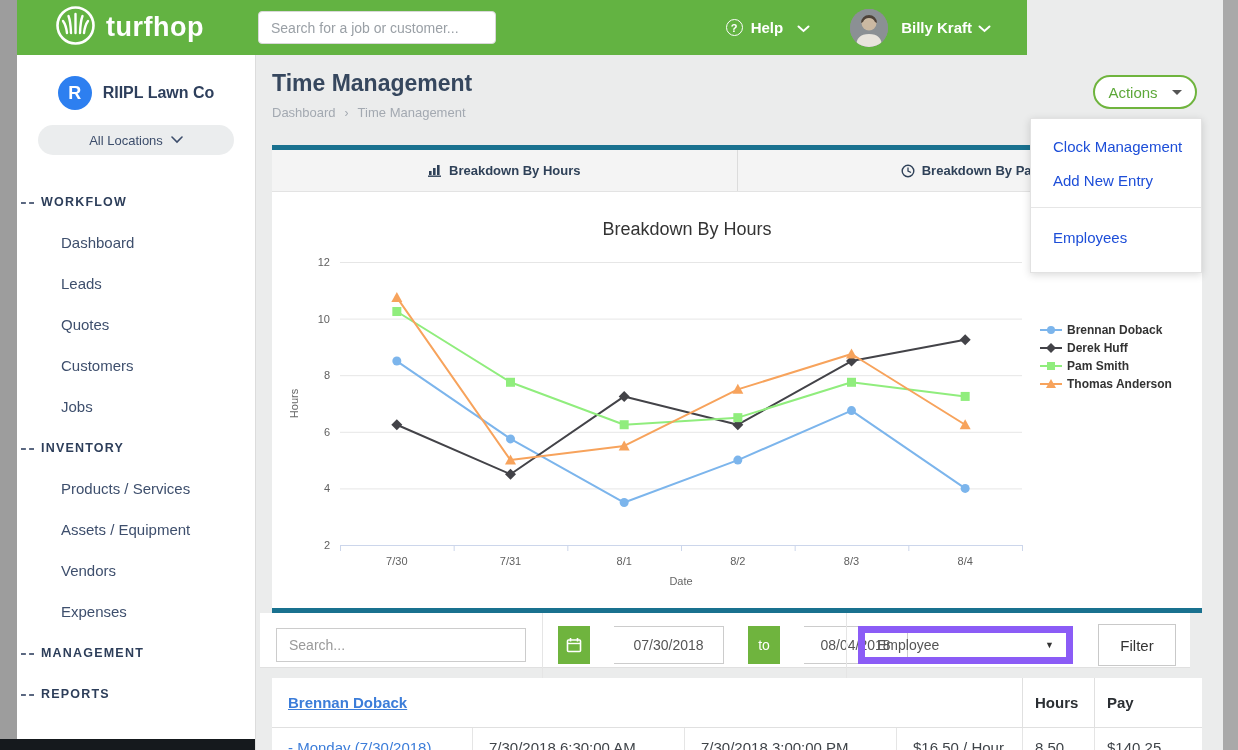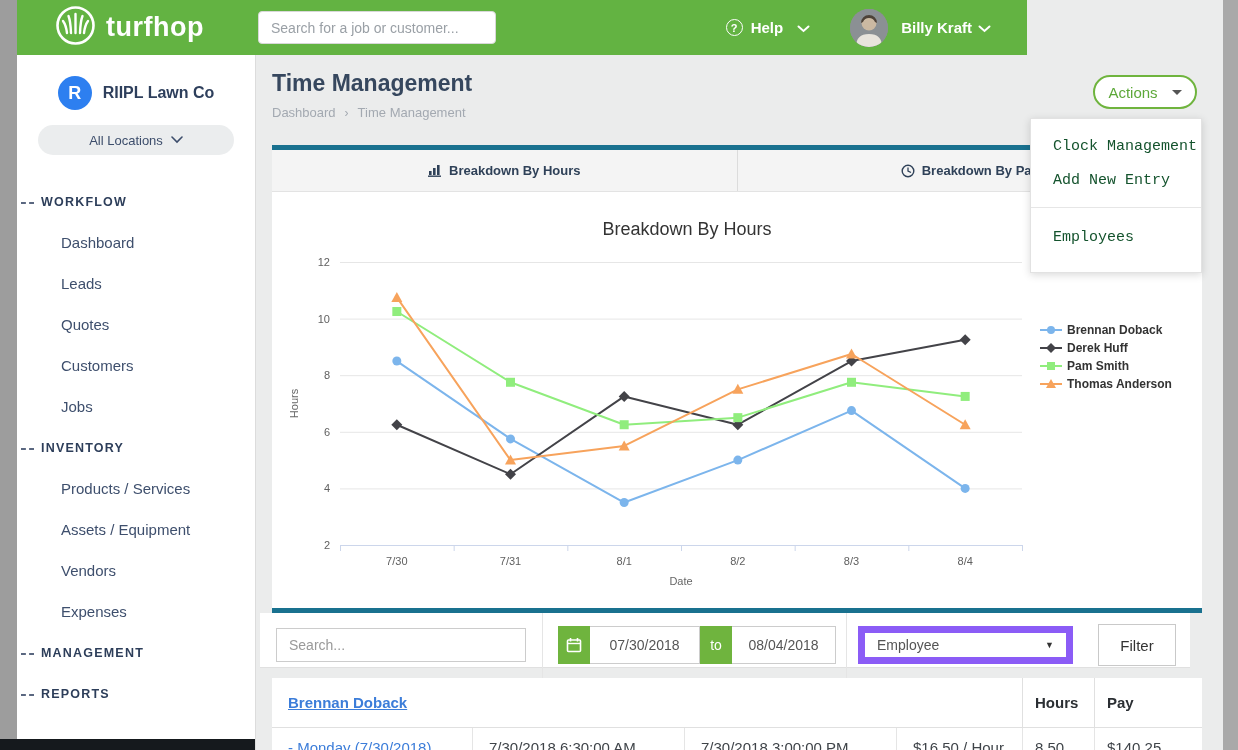--- a/index.html
+++ b/index.html
@@ -42,42 +42,42 @@
   
   .content { position:absolute; left:256px; top:55px; right:15px; bottom:0; background:#ebecec; }
   .page-title { position:absolute; left:16px; top:15px; font-size:23px; font-weight:bold; color:#36475e; }
   .breadcrumb { position:absolute; left:16px; top:50px; font-size:13px; color:#a3a9b1; display:flex; gap:9px; align-items:center; }
   .crumb { cursor:pointer; }
   .crumb-sep { font-size:12px; }
 
   .actions-btn { position:absolute; left:837px; top:20px; width:104px; height:34px; background:#fff; border:2px solid var(--cgreen,#6fb43e); border-radius:18px; display:flex; align-items:center; justify-content:center; gap:14px; color:#5da839; font-size:15px; cursor:pointer; z-index:51; }
   .caret-down { width:0; height:0; border-left:5px solid transparent; border-right:5px solid transparent; border-top:5px solid #555; }
   .dropdown { position:absolute; left:774px; top:63px; width:172px; background:#fff; border:1px solid #e2e2e2; box-shadow:0 2px 8px rgba(0,0,0,.15); z-index:50; padding:10px 0 18px; }
-  .dropdown-item { height:34px; display:flex; align-items:center; padding-left:22px; font-size:15px; color:#14532d; cursor:pointer;font-family:Liberation Mono, monospace; }
+  .dropdown-item { height:34px; display:flex; align-items:center; padding-left:22px; font-size:15px; color:#1d4ed8; cursor:pointer; }
   .dropdown-divider { border-top:1px solid #e6e6e6; margin:10px 0 12px; }
 
   .teal-bar { position:absolute; left:16px; width:930px; height:5px; background:var(--teal,#19718f); }
   .teal-tabs { top:90px; }
   .teal-filter { top:553px; }
 
   .tabs { position:absolute; left:16px; top:95px; width:930px; height:42px; display:flex; background:#f4f4f4; border-bottom:1px solid #e3e3e3; }
   .tab { flex:1; display:flex; align-items:center; justify-content:center; gap:7px; font-size:13px; font-weight:bold; color:#2f4158; cursor:pointer; }
   .tab + .tab { border-left:1px solid #dcdcdc; }
   .tab svg { flex:0 0 auto; }
 
   .chart-panel { position:absolute; left:16px; top:137px; width:930px; height:416px; background:#fff; }
   .chart-panel svg text { font-family:"Liberation Sans", sans-serif; }
   .legend { position:absolute; left:768px; top:129px; }
   .legend-item { display:flex; align-items:center; gap:5px; height:18px; font-size:12px; font-weight:bold; color:#333; cursor:pointer; }
 
   .filter-bar { position:absolute; left:4px; top:558px; width:930px; height:55px; background:#ffffff; border-bottom:1px solid #e0e0e0; }
   .filter-search { position:absolute; left:16px; top:15px; width:250px; height:34px; border:1px solid #ccc; padding:0 12px; font-size:14px; color:#444; outline:none; }
   .filter-search::placeholder { color:#999; }
   .date-group { position:absolute; left:298px; top:13px; height:38px; display:flex; align-items:stretch; border-left:1px solid #e5e5e5; padding-left:0; }
-  .date-group { border-left:none; }
+  .date-group { border-left:none;gap:24px; }
   .fdivider { position:absolute; top:0; height:65px; border-left:1px solid #e5e5e5; }
   .cal-btn { width:32px; background:var(--cgreen,#6fb43e); display:flex; align-items:center; justify-content:center; cursor:pointer; }
   .date-input { width:110px; border:1px solid #ccc; border-left:none; font-size:14px; color:#555; text-align:center; outline:none; }
   .to-seg { width:32px; background:var(--cgreen,#6fb43e); color:#fff; font-size:14px; display:flex; align-items:center; justify-content:center; }
   .date-input2 { width:104px; border:1px solid #ccc; border-left:none; font-size:14px; color:#555; text-align:center; outline:none; }
   .employee-select { position:absolute; left:598px; top:13px; width:215px; height:38px; border:7px solid #8b5cf6; display:flex; align-items:center; padding:0 12px; font-size:14px; color:#555; cursor:pointer; }
   .employee-select .sel-caret { margin-left:auto; font-size:9px; color:#333; }
   .filter-btn { position:absolute; left:838px; top:11px; width:78px; height:42px; background:#fff; border:1px solid #c9c9c9; font-size:15px; color:#333; cursor:pointer; }
 
   .table-panel { position:absolute; left:16px; top:623px; width:930px; bottom:0; background:#fff; overflow:hidden; }

